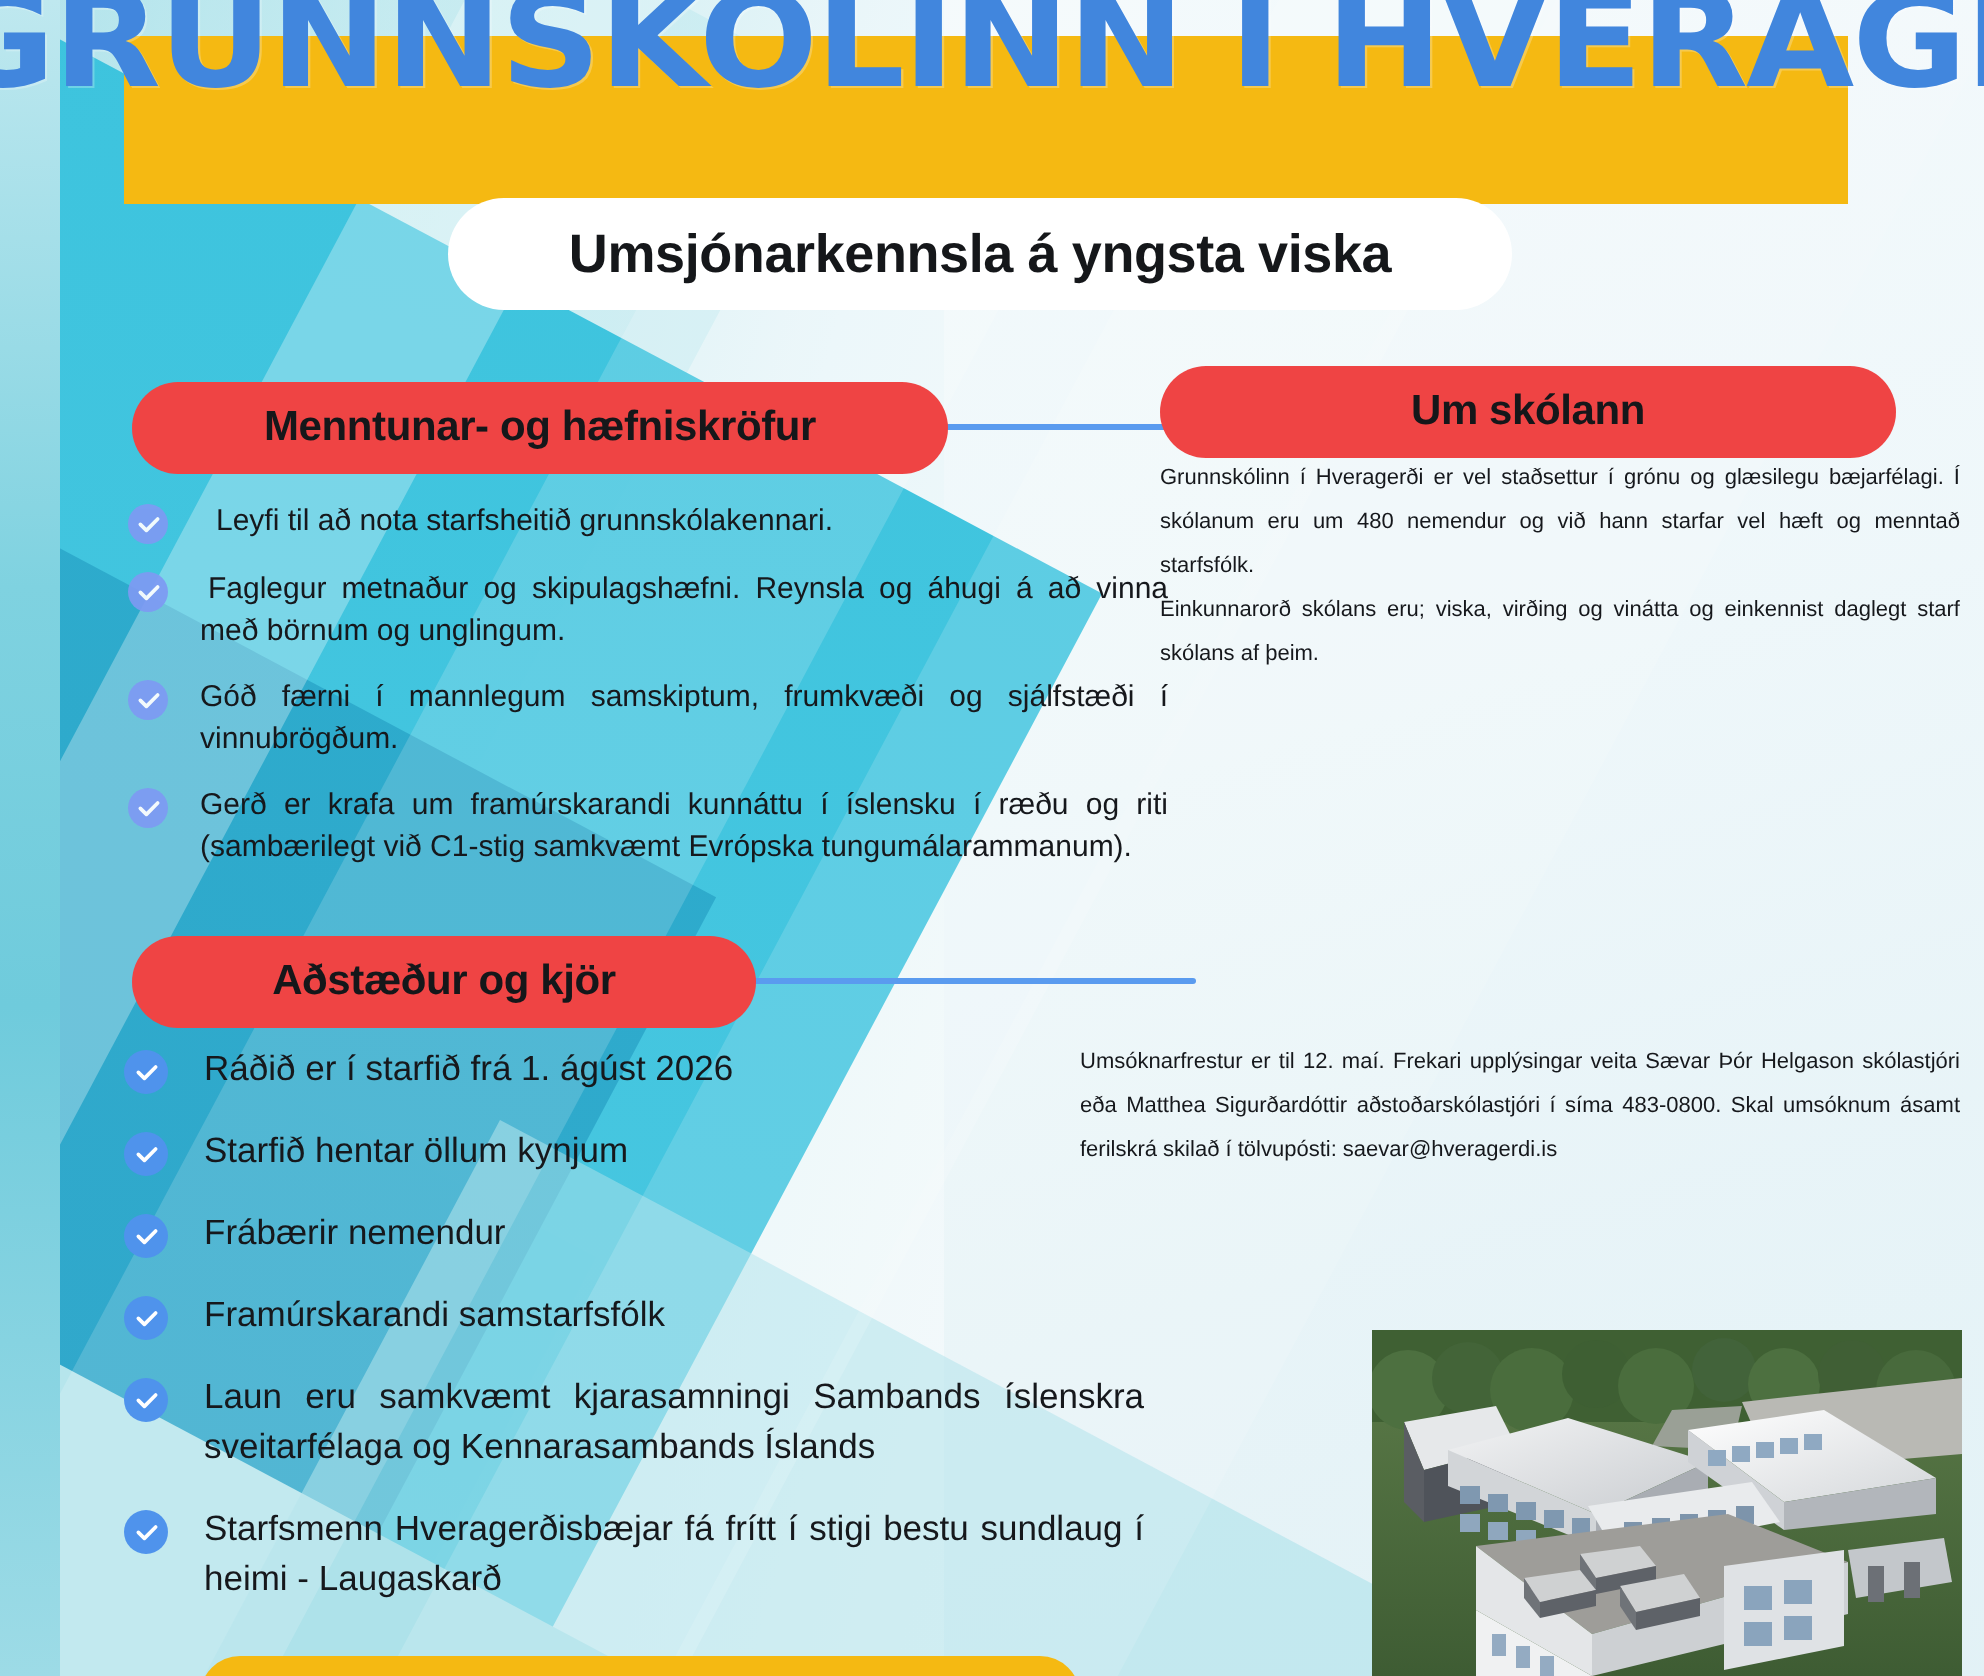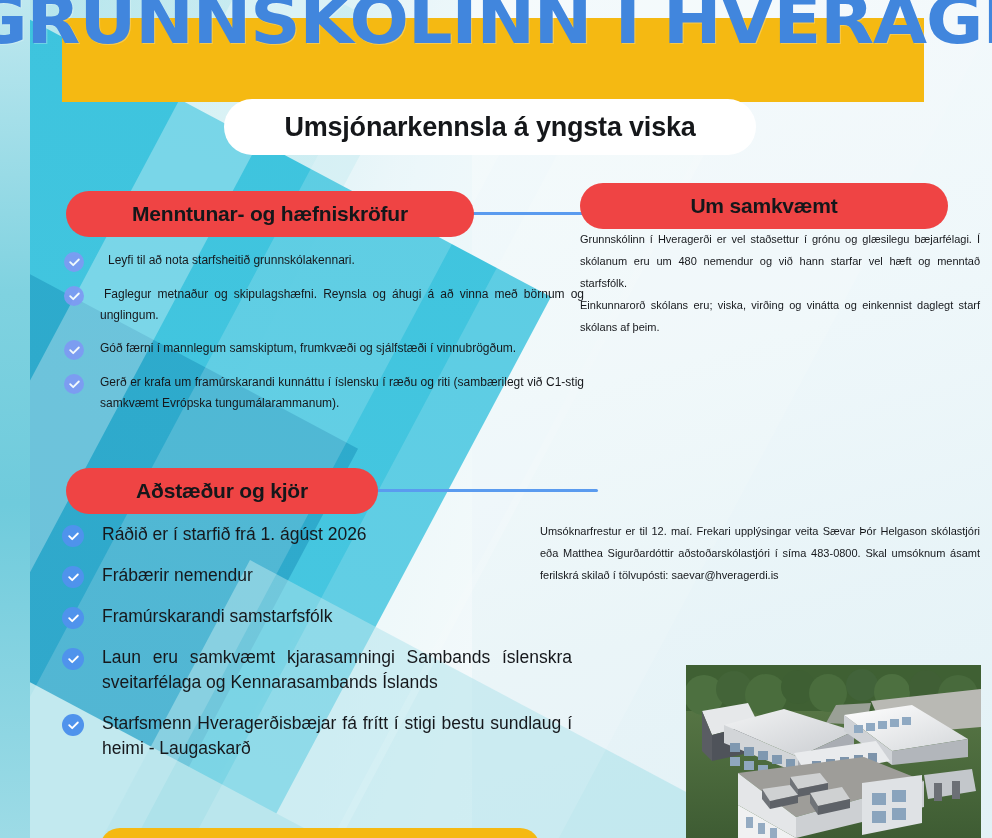--- a/index.html
+++ b/index.html
@@ -69,21 +69,21 @@
   .li{display:flex;align-items:flex-start;}
   .chk{flex:0 0 auto;width:20px;height:20px;border-radius:50%;
     display:flex;align-items:center;justify-content:center;margin-top:2px;}
   .chk svg{width:13px;height:13px;display:block;}
   .li-text{color:#16181c;}
 
   
   #list-req{left:64px;top:250px;width:520px;}
   #list-req .li{margin-bottom:12px;}
   #list-req .chk{background:#7e9af3;opacity:.92;}
-  #list-req .li-text{font-size:12px;line-height:21px;text-align:justify;
+  #list-req .li-text{font-size:15px;line-height:21px;text-align:justify;
     margin-left:16px;flex:1;}
   #list-req .li:nth-child(1) .li-text{text-indent:8px;}
   #list-req .li:nth-child(2) .li-text{text-indent:4px;}
 
   
   #list-cond{left:62px;top:522px;width:510px;}
   #list-cond .li{margin-bottom:16px;}
   #list-cond .chk{background:#4f93ec;width:22px;height:22px;margin-top:3px;}
   #list-cond .li-text{font-size:17.5px;line-height:25px;text-align:justify;
     margin-left:18px;flex:1;}
@@ -129,21 +129,21 @@
     <span>Umsjónarkennsla á yngsta viska</span>
   </div>
 
   <div class="sec-line" id="line-req"></div>
   <div class="sec-line" id="line-cond"></div>
 
   <div class="sec-head" id="head-req">
     <span>Menntunar- og hæfniskröfur</span>
   </div>
   <div class="sec-head" id="head-about">
-    <span>Um samkvæmt</span>
+    <span>Um skólann</span>
   </div>
   <div class="sec-head" id="head-cond">
     <span>Aðstæður og kjör</span>
   </div>
 
   <div class="list" id="list-req">
       <div class="li">
         <span class="chk">
           <svg viewBox="0 0 24 24" aria-hidden="true">
             <path d="M20 6.5 9.6 17 4 11.4" fill="none" stroke="#ffffff" stroke-width="3.4" stroke-linecap="round" stroke-linejoin="round"></path>
@@ -183,20 +183,28 @@
     </div>
 
   <div class="list" id="list-cond">
       <div class="li">
         <span class="chk">
           <svg viewBox="0 0 24 24" aria-hidden="true">
             <path d="M20 6.5 9.6 17 4 11.4" fill="none" stroke="#ffffff" stroke-width="3.4" stroke-linecap="round" stroke-linejoin="round"></path>
           </svg>
         </span>
         <span class="li-text">Ráðið er í starfið frá 1. ágúst 2026</span>
+      </div>
+      <div class="li">
+        <span class="chk">
+          <svg viewBox="0 0 24 24" aria-hidden="true">
+            <path d="M20 6.5 9.6 17 4 11.4" fill="none" stroke="#ffffff" stroke-width="3.4" stroke-linecap="round" stroke-linejoin="round"></path>
+          </svg>
+        </span>
+        <span class="li-text">Starfið hentar öllum kynjum</span>
       </div>
       <div class="li">
         <span class="chk">
           <svg viewBox="0 0 24 24" aria-hidden="true">
             <path d="M20 6.5 9.6 17 4 11.4" fill="none" stroke="#ffffff" stroke-width="3.4" stroke-linecap="round" stroke-linejoin="round"></path>
           </svg>
         </span>
         <span class="li-text">Frábærir nemendur</span>
       </div>
       <div class="li">

